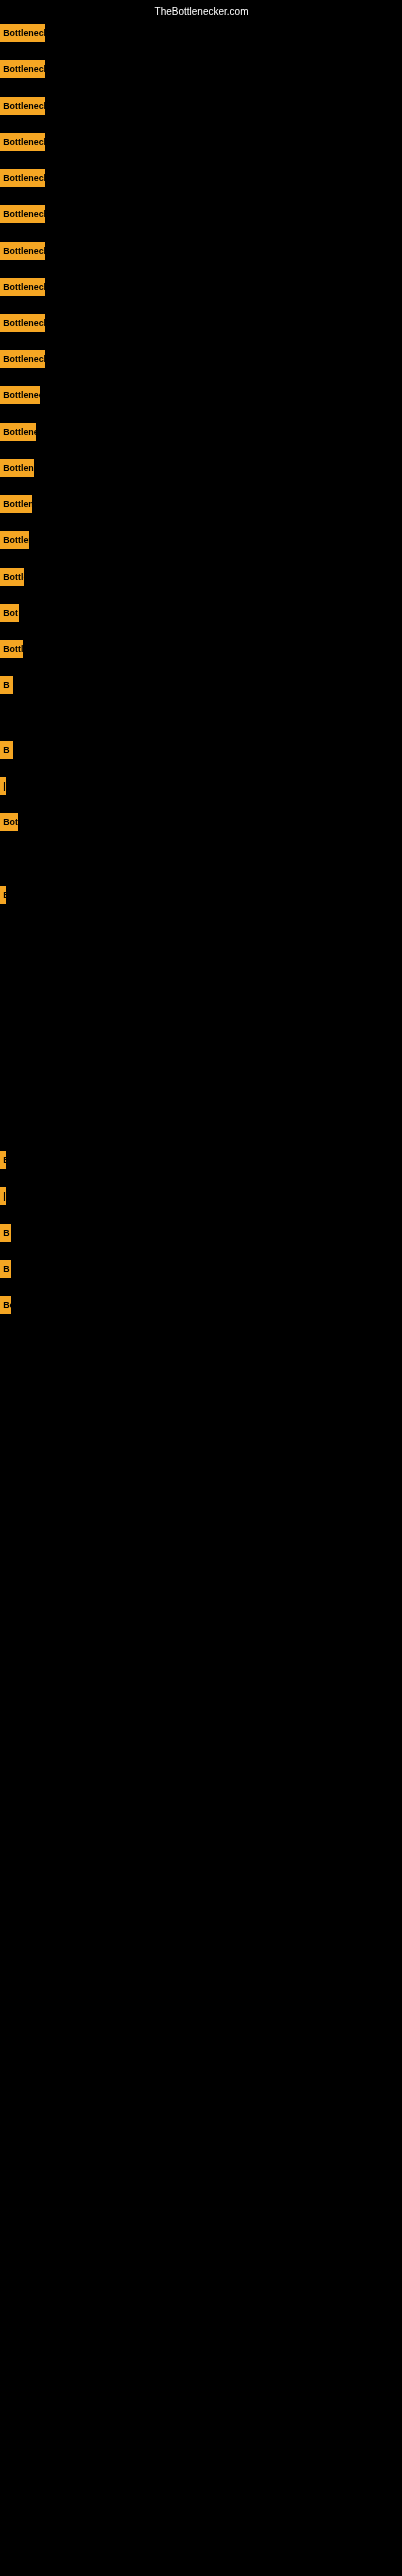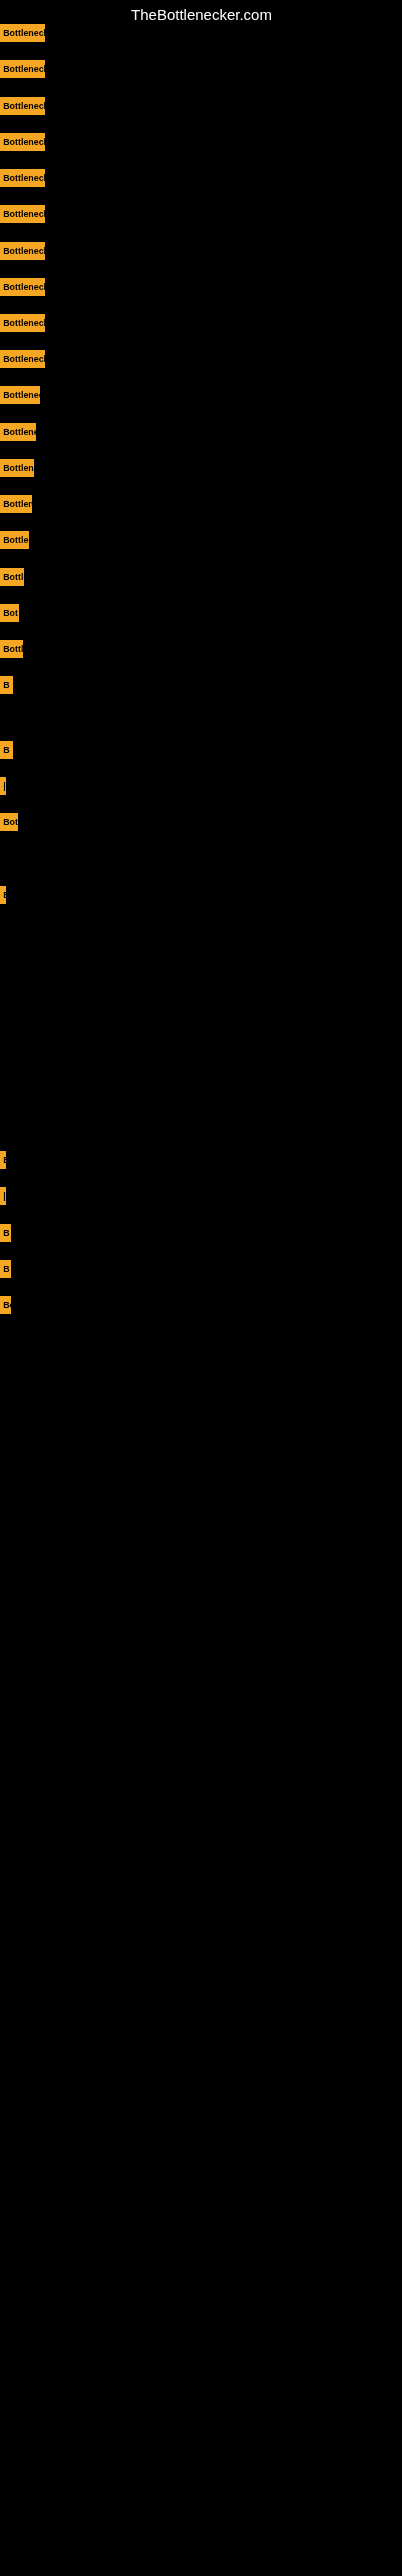--- a/index.html
+++ b/index.html
@@ -14,21 +14,21 @@
       font-family: Arial, sans-serif;
       position: relative;
     }
     .site-title {
       position: absolute;
       top: 6.4px;
       left: 0;
       width: 403px;
       text-align: center;
       color: #ffffff;
-      font-size: 15px;
+      font-size: 10px;
       font-weight: normal;
     }
     .bar-item {
       position: absolute;
       left: 0;
       height: 17.7px;
       background-color: #f5a623;
       display: flex;
       align-items: center;
       padding-left: 3.2px;

